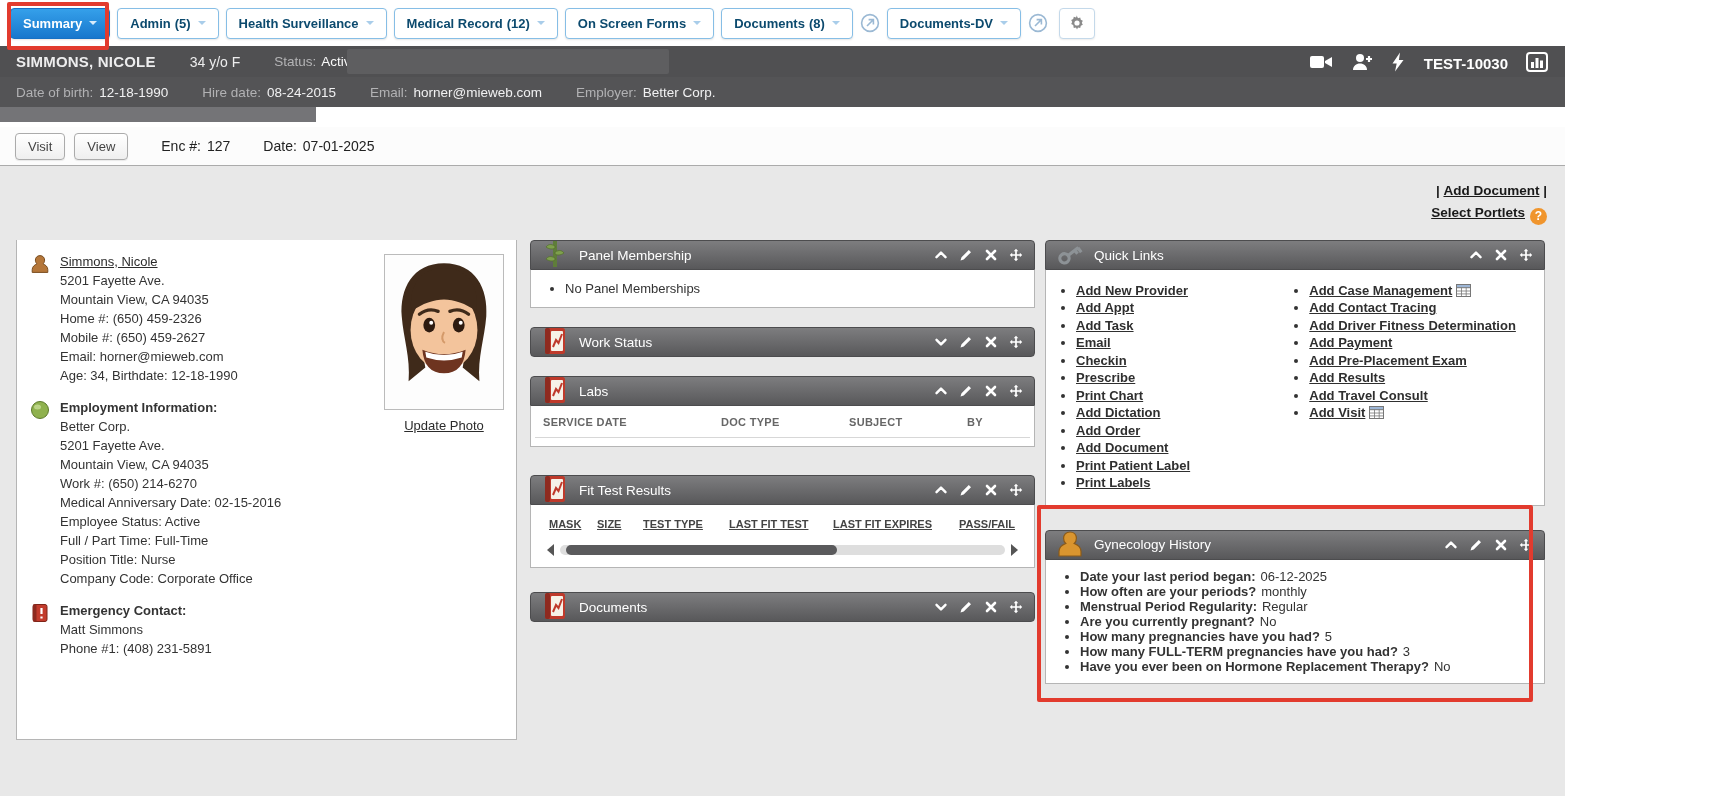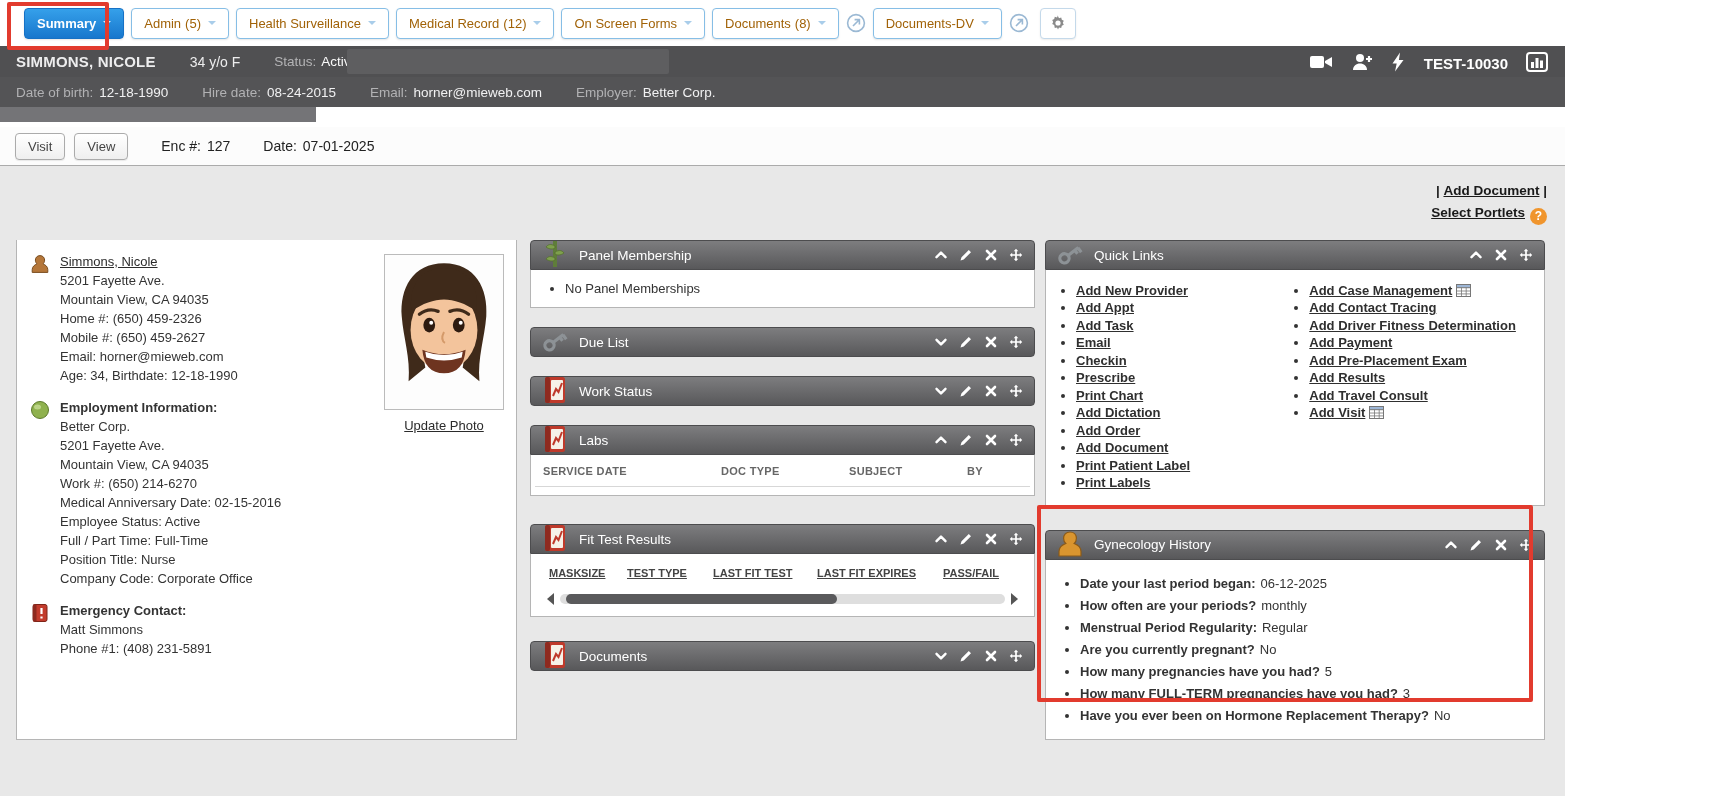--- a/index.html
+++ b/index.html
@@ -2,24 +2,24 @@
 <html><head>
 <meta charset="utf-8">
 <style>
   * { margin:0; padding:0; box-sizing:border-box; }
   html,body { background:#fff; }
   body { font-family:"Liberation Sans","DejaVu Sans",sans-serif; font-size:13px; color:#333; }
   #app { position:relative; width:1721px; height:796px; background:#fff; overflow:hidden; }
 
   
   .tabbar { position:absolute; left:0; top:0; width:1721px; height:46px; background:#fff;
-            display:flex; align-items:center; gap:7px; padding-left:24px; }
+            display:flex; align-items:center; gap:7px; padding-left:10px; }
   .tab { height:31px; display:inline-flex; align-items:center; gap:7px; padding:0 12px;
-         background:#fff; border:1px solid #86bee6; border-radius:4px; color:#a16207;
-         font-size:13px; cursor:pointer; box-shadow:0 1px 2px rgba(0,0,0,.10); white-space:nowrap; }
+         background:#fff; border:1px solid #86bee6; border-radius:4px; color:#0c4a6e;
+         font-size:13px; cursor:pointer; box-shadow:0 1px 2px rgba(0,0,0,.10); white-space:nowrap;font-weight:bold; }
   .tab .chev { width:0; height:0; border-left:4px solid transparent; border-right:4px solid transparent;
                border-top:4px solid #a9cdea; }
   .tab.active { background:linear-gradient(#35a0ea,#1877cd); border-color:#1671c5; color:#fff; font-weight:bold; }
   .tab.active .chev { border-top-color:#d8ecfb; }
   .tab .cnt { margin-left:-3px; }
   .extbtn { width:20px; height:20px; display:inline-flex; }
   .gearbtn { height:31px; width:36px; border:1px solid #c4d9ea; border-radius:4px; background:#fff;
              display:inline-flex; align-items:center; justify-content:center; cursor:pointer;
              box-shadow:0 1px 2px rgba(0,0,0,.08); margin-left:4px; }
 
@@ -92,21 +92,21 @@
   .labs-cols { display:flex; font-size:11px; font-weight:bold; color:#666; letter-spacing:.3px;
                padding:6px 8px 9px 8px; border-bottom:1px solid #d7d7d7; }
   .labs-cols span:nth-child(1){ width:178px; }
   .labs-cols span:nth-child(2){ width:128px; }
   .labs-cols span:nth-child(3){ width:118px; }
   .labs-body { padding:4px 4px 8px 4px; }
 
   
   .fit-cols { display:flex; font-size:11px; font-weight:bold; color:#444; padding:4px 6px 2px 6px; }
   .fit-cols a { text-decoration:underline; color:#444; cursor:pointer; }
-  .fit-cols a:nth-child(1){ width:32px; }
+  .fit-cols a:nth-child(1){ width:48px; }
   .fit-cols a:nth-child(2){ width:46px; }
   .fit-cols a:nth-child(3){ width:86px; }
   .fit-cols a:nth-child(4){ width:104px; }
   .fit-cols a:nth-child(5){ width:126px; }
   .scrollrow { display:flex; align-items:center; gap:6px; margin:12px 4px 2px 4px; }
   .sarrow { width:0; height:0; border-top:6px solid transparent; border-bottom:6px solid transparent; cursor:pointer; }
   .sarrow.left { border-right:7px solid #555; }
   .sarrow.right { border-left:7px solid #555; }
   .strack { position:relative; flex:1; height:10px; background:#dedede; border-radius:5px; }
   .sthumb { position:absolute; left:6px; top:0; width:61%; height:10px; background:#5a5a5c; border-radius:5px; cursor:grab; }
@@ -114,21 +114,21 @@
   
   .ql-body { display:flex; padding:10px 6px 12px 6px; }
   .ql-body ul { list-style:disc; padding-left:24px; }
   .ql-body ul:first-child { width:48%; }
   .ql-body li { margin:2.5px 0; white-space:nowrap; }
   .ql-body a { color:#2f2f2f; font-weight:bold; text-decoration:underline; cursor:pointer; }
   .gridico { width:15px; height:13px; display:inline-block; vertical-align:-2px; margin-left:4px; }
 
   
   .gyn-body ul { list-style:disc; padding-left:22px; }
-  .gyn-body li { margin:7px 0; }
+  .gyn-body li { margin:0 0; }
   .gyn-body .b { font-weight:bold; }
   .gyn-body .v { margin-left:5px; }
 
   
   .annot { position:absolute; border:4px solid #e23b2e; border-radius:2px; z-index:50; pointer-events:none; }
   .annot-summary { left:7px; top:2px; width:102px; height:48px; }
   .annot-gyn { left:1037px; top:505px; width:496px; height:197px; }
 
   .defs { position:absolute; width:0; height:0; overflow:hidden; }
 </style>
@@ -421,42 +421,20 @@
               </svg>
           </span>
         </div>
         <div class="pbody">
           <ul class="plain">
               <li>No Panel Memberships</li>
             </ul>
         </div>
       </div>
 
-      <div class="portlet collapsed">
-        <div class="phead">
-          <svg class="picon">
-              <use href="#i-key"></use>
-            </svg>
-          <span>Due List</span>
-          <span class="pctrl">
-            <svg class="pc">
-                <use href="#i-chevdown"></use>
-              </svg>
-            <svg class="pc">
-                <use href="#i-pencil"></use>
-              </svg>
-            <svg class="pc">
-                <use href="#i-x"></use>
-              </svg>
-            <svg class="pc">
-                <use href="#i-move"></use>
-              </svg>
-          </span>
-        </div>
-      </div>
 
       <div class="portlet collapsed">
         <div class="phead">
           <svg class="picon">
               <use href="#i-redchart"></use>
             </svg>
           <span>Work Status</span>
           <span class="pctrl">
             <svg class="pc">
                 <use href="#i-chevdown"></use>

